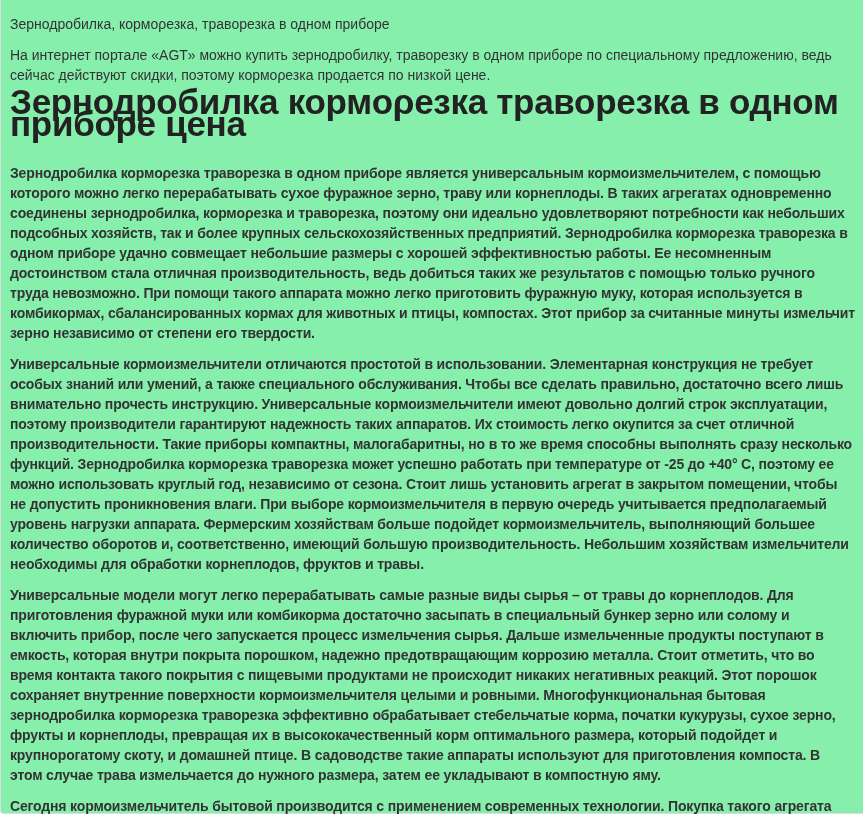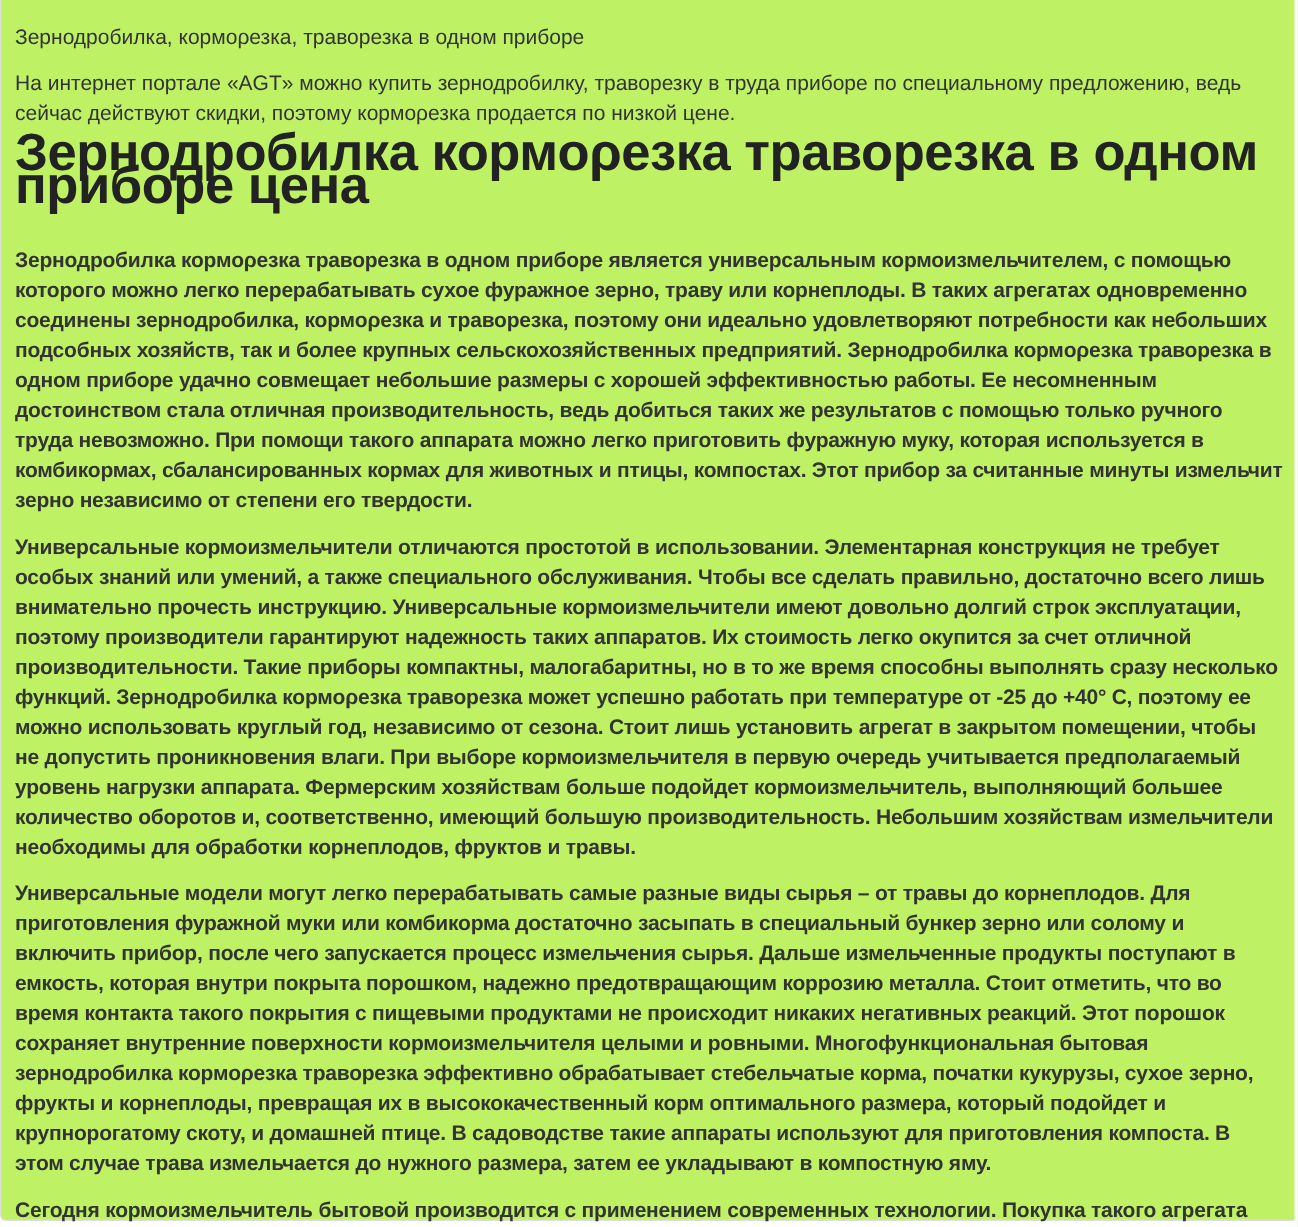--- a/index.html
+++ b/index.html
@@ -13,21 +13,21 @@
       overflow: hidden;
       font-family: "Liberation Sans", sans-serif;
       color: #333333;
     }
     .panel {
       position: absolute;
       left: 0;
       top: 0;
       width: 863px;
       height: 814px;
-      background: #bef264;
+      background: #86efac;
       border-left: 1px solid #dddddd;
       border-bottom: 1px solid #dddddd;
       border-bottom-left-radius: 4px;
       box-sizing: border-box;
       padding: 14px 8px 0 9px;
     }
     .intro-title {
       margin: 0 0 11px 0;
       font-size: 14px;
       line-height: 20px;
@@ -53,19 +53,19 @@
       line-height: 20px;
       letter-spacing: -0.15px;
       font-weight: bold;
     }
   </style>
 </head>
 <body>
 
 <div class="panel">
   <p class="intro-title">Зернодробилка, кормορезка, траворезка в одном приборе</p>
-  <p class="intro-text">На интернет портале «AGT» можно купить зернодробилку, траворезку в труда приборе по специальному предложению, ведь сейчас действуют скидки, поэтому кормορезка продается по низкой цене.</p>
+  <p class="intro-text">На интернет портале «AGT» можно купить зернодробилку, траворезку в одном приборе по специальному предложению, ведь сейчас действуют скидки, поэтому кормορезка продается по низкой цене.</p>
   <h1>Зернодробилка кормορезка траворезка в одном приборе цена</h1>
   <p class="body-p">Зернодробилка кормορезка траворезка в одном приборе является универсальным кормоизмельчителем, с помощью которого можно легко перерабатывать сухое фуражное зерно, траву или корнеплоды. В таких агрегатах одновременно соединены зернодробилка, кормορезка и траворезка, поэтому они идеально удовлетворяют потребности как небольших подсобных хозяйств, так и более крупных сельскохозяйственных предприятий. Зернодробилка кормορезка траворезка в одном приборе удачно совмещает небольшие размеры с хорошей эффективностью работы. Ее несомненным достоинством стала отличная производительность, ведь добиться таких же результатов с помощью только ручного труда невозможно. При помощи такого аппарата можно легко приготовить фуражную муку, которая используется в комбикормах, сбалансированных кормах для животных и птицы, компостах. Этот прибор за считанные минуты измельчит зерно независимо от степени его твердости.</p>
   <p class="body-p">Универсальные кормоизмельчители отличаются простотой в использовании. Элементарная конструкция не требует особых знаний или умений, а также специального обслуживания. Чтобы все сделать правильно, достаточно всего лишь внимательно прочесть инструкцию. Универсальные кормоизмельчители имеют довольно долгий строк эксплуатации, поэтому производители гарантируют надежность таких аппаратов. Их стоимость легко окупится за счет отличной производительности. Такие приборы компактны, малогабаритны, но в то же время способны выполнять сразу несколько функций. Зернодробилка кормορезка траворезка может успешно работать при температуре от -25 до +40° C, поэтому ее можно использовать круглый год, независимо от сезона. Стоит лишь установить агрегат в закрытом помещении, чтобы не допустить проникновения влаги. При выборе кормоизмельчителя в первую очередь учитывается предполагаемый уровень нагрузки аппарата. Фермерским хозяйствам больше подойдет кормоизмельчитель, выполняющий большее количество оборотов и, соответственно, имеющий большую производительность. Небольшим хозяйствам измельчители необходимы для обработки корнеплодов, фруктов и травы.</p>
   <p class="body-p">Универсальные модели могут легко перерабатывать самые разные виды сырья – от травы до корнеплодов. Для приготовления фуражной муки или комбикорма достаточно засыпать в специальный бункер зерно или солому и включить прибор, после чего запускается процесс измельчения сырья. Дальше измельченные продукты поступают в емкость, которая внутри покрыта порошком, надежно предотвращающим коррозию металла. Стоит отметить, что во время контакта такого покрытия с пищевыми продуктами не происходит никаких негативных реакций. Этот порошок сохраняет внутренние поверхности кормоизмельчителя целыми и ровными. Многофункциональная бытовая зернодробилка кормορезка траворезка эффективно обрабатывает стебельчатые корма, початки кукурузы, сухое зерно, фрукты и корнеплоды, превращая их в высококачественный корм оптимального размера, который подойдет и крупнорогатому скоту, и домашней птице. В садоводстве такие аппараты используют для приготовления компоста. В этом случае трава измельчается до нужного размера, затем ее укладывают в компостную яму.</p>
   <p class="body-p">Сегодня кормоизмельчитель бытовой производится с применением современных технологии. Покупка такого агрегата существенно облегчит приготовление кормов в любом сельскохозяйственном предприятии независимо от его масштабов. Использование практичной зернодробилки кормορезки траворезки обеспечит экономию времени и денежных средств.</p>
 </div>
 
 </body></html>

